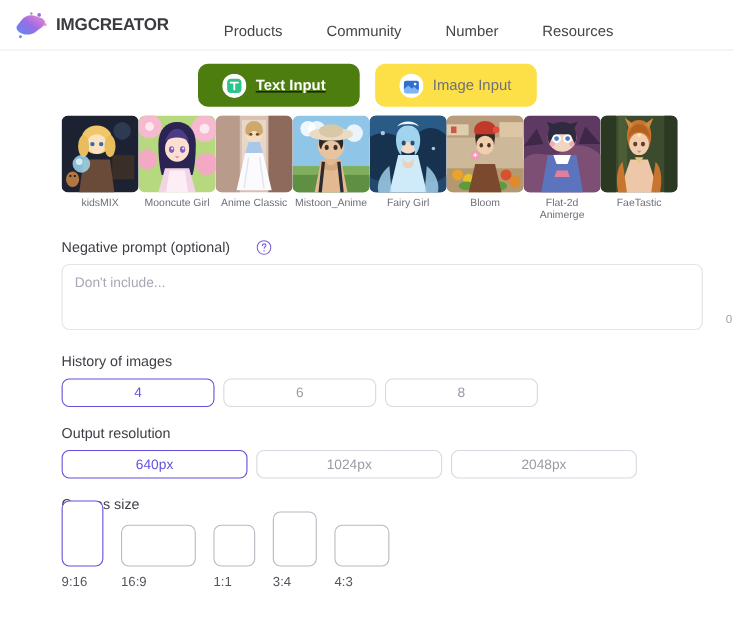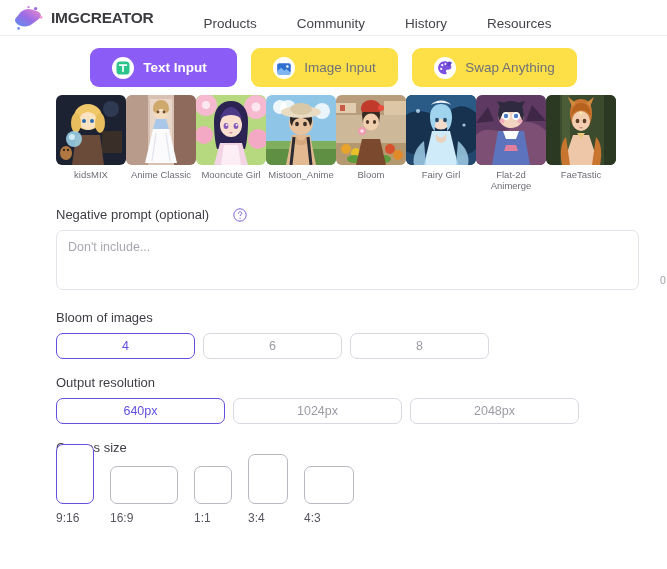--- a/index.html
+++ b/index.html
@@ -7,21 +7,21 @@
     margin: 0; padding: 0;
     width: 667px; height: 569px;
     overflow: hidden;
     background: #ffffff;
     font-family: "Liberation Sans", sans-serif;
     -webkit-font-smoothing: antialiased;
   }
 
   
   .header {
-    height: 36px;
+    height: 46px;
     display: flex;
     align-items: center;
     border-bottom: 1px solid #ededf2;
     padding-left: 12px;
     background: #fff;
   }
   .logo-wrap {
     display: flex;
     align-items: center;
     gap: 7px;
@@ -56,21 +56,21 @@
     display: flex;
     align-items: center;
     gap: 9px;
     height: 39px;
     border-radius: 9px;
     padding: 0 22px;
     cursor: pointer;
     background: #fde047;
     min-width: 147px;
   }
-  .tab.active { background: #8b5cf6; }
+  .tab.active { background: #4d7c0f; text-decoration: underline; }
   .tab-label {
     font-size: 13.5px;
     color: #6f7079;
     font-weight: 500;
     white-space: nowrap;
   }
   .tab.active .tab-label { color: #ffffff; font-weight: 600; }
   .tab-icon { width: 22px; height: 22px; flex: 0 0 22px; display:block; }
 
   
@@ -202,21 +202,21 @@
         <circle cx="16.5" cy="2.2" r="1.1" fill="#c07ee0"></circle>
         <circle cx="29.2" cy="12.4" r="1.2" fill="#ef8ac8"></circle>
         <circle cx="6.6" cy="23.4" r="1.3" fill="#6b86ef"></circle>
       </svg>
     </span>
     <span class="logo-text">IMGCREATOR</span>
   </div>
   <nav class="nav">
     <div class="nav-item">Products</div>
     <div class="nav-item">Community</div>
-    <div class="nav-item">History</div>
+    <div class="nav-item">Number</div>
     <div class="nav-item">Resources</div>
   </nav>
 </div>
 
 <div class="tabs">
 
   <div class="tab active">
     <span>
       <svg class="tab-icon" viewBox="0 0 22 22">
         <circle cx="11" cy="11" r="11" fill="#ffffff"></circle>
@@ -232,33 +232,20 @@
       <svg class="tab-icon" viewBox="0 0 22 22">
         <circle cx="11" cy="11" r="11" fill="#ffffff"></circle>
         <rect x="4.2" y="6.3" width="13.6" height="9.6" rx="1.9" fill="#2f6fd0"></rect>
         <circle cx="14.4" cy="9.4" r="1.25" fill="#ffffff"></circle>
         <path d="M4.2 14.2l3.9-3.5 3.3 3 2-1.8 4.4 3.9v.2a1.9 1.9 0 0 1-1.9 1.9H6.1a1.9 1.9 0 0 1-1.9-1.9z" fill="#7fb6f2"></path>
       </svg>
     </span>
     <span class="tab-label">Image Input</span>
   </div>
 
-  <div class="tab">
-    <span>
-      <svg class="tab-icon" viewBox="0 0 22 22">
-        <circle cx="11" cy="11" r="11" fill="#ffffff"></circle>
-        <path d="M10.4 4.2c3.9 0 7 2.6 7 5.9 0 2-1.7 2.6-2.9 2.6h-1.2c-.8 0-1.4.6-1.4 1.3 0 .4.2.7.4 1 .2.3.3.6.3.9 0 .8-.6 1.4-1.5 1.4-3.9 0-7-3-7-6.6s3.2-6.5 6.3-6.5z" fill="#7b52de"></path>
-        <path d="M14.9 4.3l3.4 1.5-4 3.6-1.6-1.6z" fill="#5d3fc4"></path>
-        <circle cx="8.2" cy="8.1" r="1.15" fill="#ffffff"></circle>
-        <circle cx="7.2" cy="11.9" r="1.05" fill="#ffffff"></circle>
-        <circle cx="11.4" cy="7.0" r="0.95" fill="#ffffff"></circle>
-      </svg>
-    </span>
-    <span class="tab-label">Swap Anything</span>
-  </div>
 </div>
 
 <div class="styles-row">
 
   <div class="style-card">
     <svg class="style-thumb" viewBox="0 0 70 70">
       <rect width="70" height="70" fill="#1d2233"></rect>
       <circle cx="55" cy="14" r="8" fill="#2d3a52"></circle>
       <rect x="46" y="36" width="20" height="22" fill="#3a2f28"></rect>
       <ellipse cx="32" cy="22" rx="14" ry="13" fill="#f0c86a"></ellipse>
@@ -268,37 +255,20 @@
       <circle cx="28" cy="26" r="2" fill="#2f6fb0"></circle>
       <circle cx="36" cy="26" r="2" fill="#2f6fb0"></circle>
       <path d="M20 40h24l4 30H16z" fill="#6a4a38"></path>
       <circle cx="18" cy="44" r="8" fill="#9fd8ef" opacity="0.85"></circle>
       <circle cx="16" cy="42" r="3" fill="#e4f6ff" opacity="0.8"></circle>
       <ellipse cx="10" cy="58" rx="6" ry="7" fill="#b07840"></ellipse>
       <circle cx="8" cy="55" r="1" fill="#111"></circle>
       <circle cx="12" cy="55" r="1" fill="#111"></circle>
     </svg>
     <div class="style-name">kidsMIX</div>
-  </div>
-
-  <div class="style-card">
-    <svg class="style-thumb" viewBox="0 0 70 70">
-      <rect width="70" height="70" fill="#d8c0b2"></rect>
-      <rect x="0" y="0" width="22" height="70" fill="#b99b8c"></rect>
-      <rect x="48" y="0" width="22" height="70" fill="#8d6a5c"></rect>
-      <rect x="24" y="4" width="22" height="62" fill="#e8d6c8"></rect>
-      <ellipse cx="35" cy="16" rx="8" ry="8.5" fill="#f5ddc2"></ellipse>
-      <path d="M27 14c0-6 4-9 8-9s8 3 8 9c0 4-2 2-3 5-1-4-3-5-5-5s-4 1-5 5c-1-3-3-1-3-5z" fill="#cfa86c"></path>
-      <circle cx="32" cy="17" r="1.4" fill="#6b4a2a"></circle>
-      <circle cx="38" cy="17" r="1.4" fill="#6b4a2a"></circle>
-      <path d="M30 24h10l3 10H27z" fill="#a9c7e8"></path>
-      <path d="M27 34h16l8 34H19z" fill="#fbfbfd"></path>
-      <path d="M30 38l-4 28M40 38l4 28" stroke="#e3e6ef" stroke-width="1.4" fill="none"></path>
-    </svg>
-    <div class="style-name">Anime Classic</div>
   </div>
 
   <div class="style-card">
     <svg class="style-thumb" viewBox="0 0 70 70">
       <rect width="70" height="70" fill="#b6d97f"></rect>
       <circle cx="10" cy="10" r="11" fill="#f6b9cf"></circle>
       <circle cx="60" cy="12" r="12" fill="#f6b9cf"></circle>
       <circle cx="8" cy="40" r="9" fill="#f3a9c4"></circle>
       <circle cx="62" cy="44" r="10" fill="#f3a9c4"></circle>
       <circle cx="10" cy="10" r="4" fill="#fde8ef"></circle>
@@ -312,37 +282,74 @@
       <circle cx="40.6" cy="30" r="1" fill="#fff"></circle>
       <path d="M33 37h4l-2 2z" fill="#d98a9c"></path>
       <path d="M24 48h22l6 22H18z" fill="#f2d4e4"></path>
       <path d="M28 50h14l3 20H25z" fill="#fdeef5"></path>
     </svg>
     <div class="style-name">Mooncute Girl</div>
   </div>
 
   <div class="style-card">
     <svg class="style-thumb" viewBox="0 0 70 70">
+      <rect width="70" height="70" fill="#d8c0b2"></rect>
+      <rect x="0" y="0" width="22" height="70" fill="#b99b8c"></rect>
+      <rect x="48" y="0" width="22" height="70" fill="#8d6a5c"></rect>
+      <rect x="24" y="4" width="22" height="62" fill="#e8d6c8"></rect>
+      <ellipse cx="35" cy="16" rx="8" ry="8.5" fill="#f5ddc2"></ellipse>
+      <path d="M27 14c0-6 4-9 8-9s8 3 8 9c0 4-2 2-3 5-1-4-3-5-5-5s-4 1-5 5c-1-3-3-1-3-5z" fill="#cfa86c"></path>
+      <circle cx="32" cy="17" r="1.4" fill="#6b4a2a"></circle>
+      <circle cx="38" cy="17" r="1.4" fill="#6b4a2a"></circle>
+      <path d="M30 24h10l3 10H27z" fill="#a9c7e8"></path>
+      <path d="M27 34h16l8 34H19z" fill="#fbfbfd"></path>
+      <path d="M30 38l-4 28M40 38l4 28" stroke="#e3e6ef" stroke-width="1.4" fill="none"></path>
+    </svg>
+    <div class="style-name">Anime Classic</div>
+  </div>
+
+  <div class="style-card">
+    <svg class="style-thumb" viewBox="0 0 70 70">
       <rect width="70" height="70" fill="#8fc6e8"></rect>
       <circle cx="14" cy="12" r="7" fill="#ffffff" opacity="0.85"></circle>
       <circle cx="22" cy="13" r="8" fill="#ffffff" opacity="0.8"></circle>
       <circle cx="56" cy="16" r="8" fill="#ffffff" opacity="0.8"></circle>
       <rect y="46" width="70" height="24" fill="#7fae5c"></rect>
       <rect y="54" width="70" height="16" fill="#5e8f42"></rect>
       <ellipse cx="35" cy="28" rx="12" ry="12" fill="#e8c3a0"></ellipse>
       <path d="M24 25c0-9 5-13 11-13s11 4 11 13c0 3-1 5-2 6-1-6-4-8-9-8s-8 2-9 8c-1-1-2-3-2-6z" fill="#2d2622"></path>
       <ellipse cx="35" cy="17" rx="20" ry="6" fill="#e9dcc2"></ellipse>
       <ellipse cx="35" cy="14" rx="11" ry="6" fill="#d9c8a6"></ellipse>
       <ellipse cx="31" cy="29" rx="1.9" ry="2.3" fill="#3a2d24"></ellipse>
       <ellipse cx="39" cy="29" rx="1.9" ry="2.3" fill="#3a2d24"></ellipse>
       <path d="M26 40h18l6 30H20z" fill="#e2b991"></path>
       <path d="M30 41c2 6 8 6 10 0l4 3c-3 8-15 8-18 0z" fill="#d6a67c"></path>
       <path d="M28 42l-3 28M42 42l3 28" stroke="#2b2b33" stroke-width="3" fill="none"></path>
     </svg>
     <div class="style-name">Mistoon_Anime</div>
+  </div>
+
+  <div class="style-card">
+    <svg class="style-thumb" viewBox="0 0 70 70">
+      <rect width="70" height="70" fill="#17324f"></rect>
+      <path d="M0 20c18-12 30 8 44-4 8-7 18-6 26 2v-18H0z" fill="#2a5a86"></path>
+      <path d="M0 56c16 10 28-6 44 2 10 5 20 2 26-4v16H0z" fill="#23486d"></path>
+      <circle cx="12" cy="16" r="2" fill="#cfe8ff" opacity="0.8"></circle>
+      <circle cx="58" cy="30" r="1.6" fill="#cfe8ff" opacity="0.8"></circle>
+      <ellipse cx="35" cy="24" rx="10" ry="10.5" fill="#f3dcc9"></ellipse>
+      <path d="M24 22c0-9 5-13 11-13s11 4 11 13c0 6-2 12-5 14 1-8-2-12-6-12s-7 4-6 12c-3-2-5-8-5-14z" fill="#9fd3ee"></path>
+      <path d="M25 10c4-6 16-6 20 0-4-3-16-3-20 0z" fill="#f0f6fb"></path>
+      <ellipse cx="31" cy="25" rx="1.9" ry="2.3" fill="#2b4c6b"></ellipse>
+      <ellipse cx="39" cy="25" rx="1.9" ry="2.3" fill="#2b4c6b"></ellipse>
+      <path d="M26 36h18l8 34H18z" fill="#cfeaf8"></path>
+      <path d="M30 38c2 6 8 6 10 0v7c-3 4-7 4-10 0z" fill="#e9d2be"></path>
+      <path d="M18 46c-8 6-12 16-10 24h12z" fill="#a8d6ef" opacity="0.8"></path>
+      <path d="M52 46c8 6 12 16 10 24H50z" fill="#a8d6ef" opacity="0.8"></path>
+    </svg>
+    <div class="style-name">Fairy Girl</div>
   </div>
 
   <div class="style-card">
     <svg class="style-thumb" viewBox="0 0 70 70">
       <rect width="70" height="70" fill="#cdb89a"></rect>
       <rect y="0" width="70" height="20" fill="#b89c7c"></rect>
       <rect x="0" y="8" width="20" height="10" fill="#e0cdb0"></rect>
       <rect x="4" y="10" width="5" height="6" fill="#c85a46"></rect>
       <rect x="48" y="6" width="22" height="14" fill="#dcc6a6"></rect>
       <rect y="48" width="70" height="22" fill="#b49870"></rect>
@@ -360,40 +367,20 @@
       <ellipse cx="31.5" cy="27" rx="1.6" ry="2" fill="#4b3325"></ellipse>
       <ellipse cx="38.5" cy="27" rx="1.6" ry="2" fill="#4b3325"></ellipse>
       <circle cx="26" cy="36" r="4" fill="#ef9bb4"></circle>
       <path d="M24 36h4M26 34v4" stroke="#fff" stroke-width="0.9"></path>
     </svg>
     <div class="style-name">Bloom</div>
   </div>
 
   <div class="style-card">
     <svg class="style-thumb" viewBox="0 0 70 70">
-      <rect width="70" height="70" fill="#17324f"></rect>
-      <path d="M0 20c18-12 30 8 44-4 8-7 18-6 26 2v-18H0z" fill="#2a5a86"></path>
-      <path d="M0 56c16 10 28-6 44 2 10 5 20 2 26-4v16H0z" fill="#23486d"></path>
-      <circle cx="12" cy="16" r="2" fill="#cfe8ff" opacity="0.8"></circle>
-      <circle cx="58" cy="30" r="1.6" fill="#cfe8ff" opacity="0.8"></circle>
-      <ellipse cx="35" cy="24" rx="10" ry="10.5" fill="#f3dcc9"></ellipse>
-      <path d="M24 22c0-9 5-13 11-13s11 4 11 13c0 6-2 12-5 14 1-8-2-12-6-12s-7 4-6 12c-3-2-5-8-5-14z" fill="#9fd3ee"></path>
-      <path d="M25 10c4-6 16-6 20 0-4-3-16-3-20 0z" fill="#f0f6fb"></path>
-      <ellipse cx="31" cy="25" rx="1.9" ry="2.3" fill="#2b4c6b"></ellipse>
-      <ellipse cx="39" cy="25" rx="1.9" ry="2.3" fill="#2b4c6b"></ellipse>
-      <path d="M26 36h18l8 34H18z" fill="#cfeaf8"></path>
-      <path d="M30 38c2 6 8 6 10 0v7c-3 4-7 4-10 0z" fill="#e9d2be"></path>
-      <path d="M18 46c-8 6-12 16-10 24h12z" fill="#a8d6ef" opacity="0.8"></path>
-      <path d="M52 46c8 6 12 16 10 24H50z" fill="#a8d6ef" opacity="0.8"></path>
-    </svg>
-    <div class="style-name">Fairy Girl</div>
-  </div>
-
-  <div class="style-card">
-    <svg class="style-thumb" viewBox="0 0 70 70">
       <rect width="70" height="70" fill="#5e3a63"></rect>
       <path d="M0 70V40c12-12 24 2 36-8 10-8 24-6 34 4v34z" fill="#7d4f74"></path>
       <path d="M0 28l12-16 6 14zM70 26L56 10l-6 16z" fill="#3e2747"></path>
       <circle cx="35" cy="20" r="13" fill="#f2d5c0"></circle>
       <path d="M22 19c0-9 6-13 13-13s13 4 13 13c0 4-1 6-2 7-1-7-5-9-11-9s-10 2-11 9c-1-1-2-3-2-7z" fill="#2f2a3f"></path>
       <path d="M24 12l-3-6 8 2zM46 12l3-6-8 2z" fill="#2f2a3f"></path>
       <circle cx="30" cy="21" r="4" fill="#ffffff"></circle>
       <circle cx="40" cy="21" r="4" fill="#ffffff"></circle>
       <circle cx="30" cy="21" r="2.2" fill="#4a7cc4"></circle>
       <circle cx="40" cy="21" r="2.2" fill="#4a7cc4"></circle>
@@ -445,21 +432,21 @@
     <span class="char-count">0 / 400</span>
     <span class="resize-grip">
       <svg viewBox="0 0 11 11" width="11" height="11">
         <path d="M10 3L3 10M10 7L7 10" stroke="#b3b3bd" stroke-width="1" fill="none"></path>
       </svg>
     </span>
   </div>
 </div>
 
 <div class="section">
-  <div class="section-label">Bloom of images</div>
+  <div class="section-label">History of images</div>
   <div class="pill-row count">
     <div class="pill selected">4</div>
     <div class="pill">6</div>
     <div class="pill">8</div>
   </div>
 </div>
 
 <div class="section">
   <div class="section-label">Output resolution</div>
   <div class="pill-row resolution">

